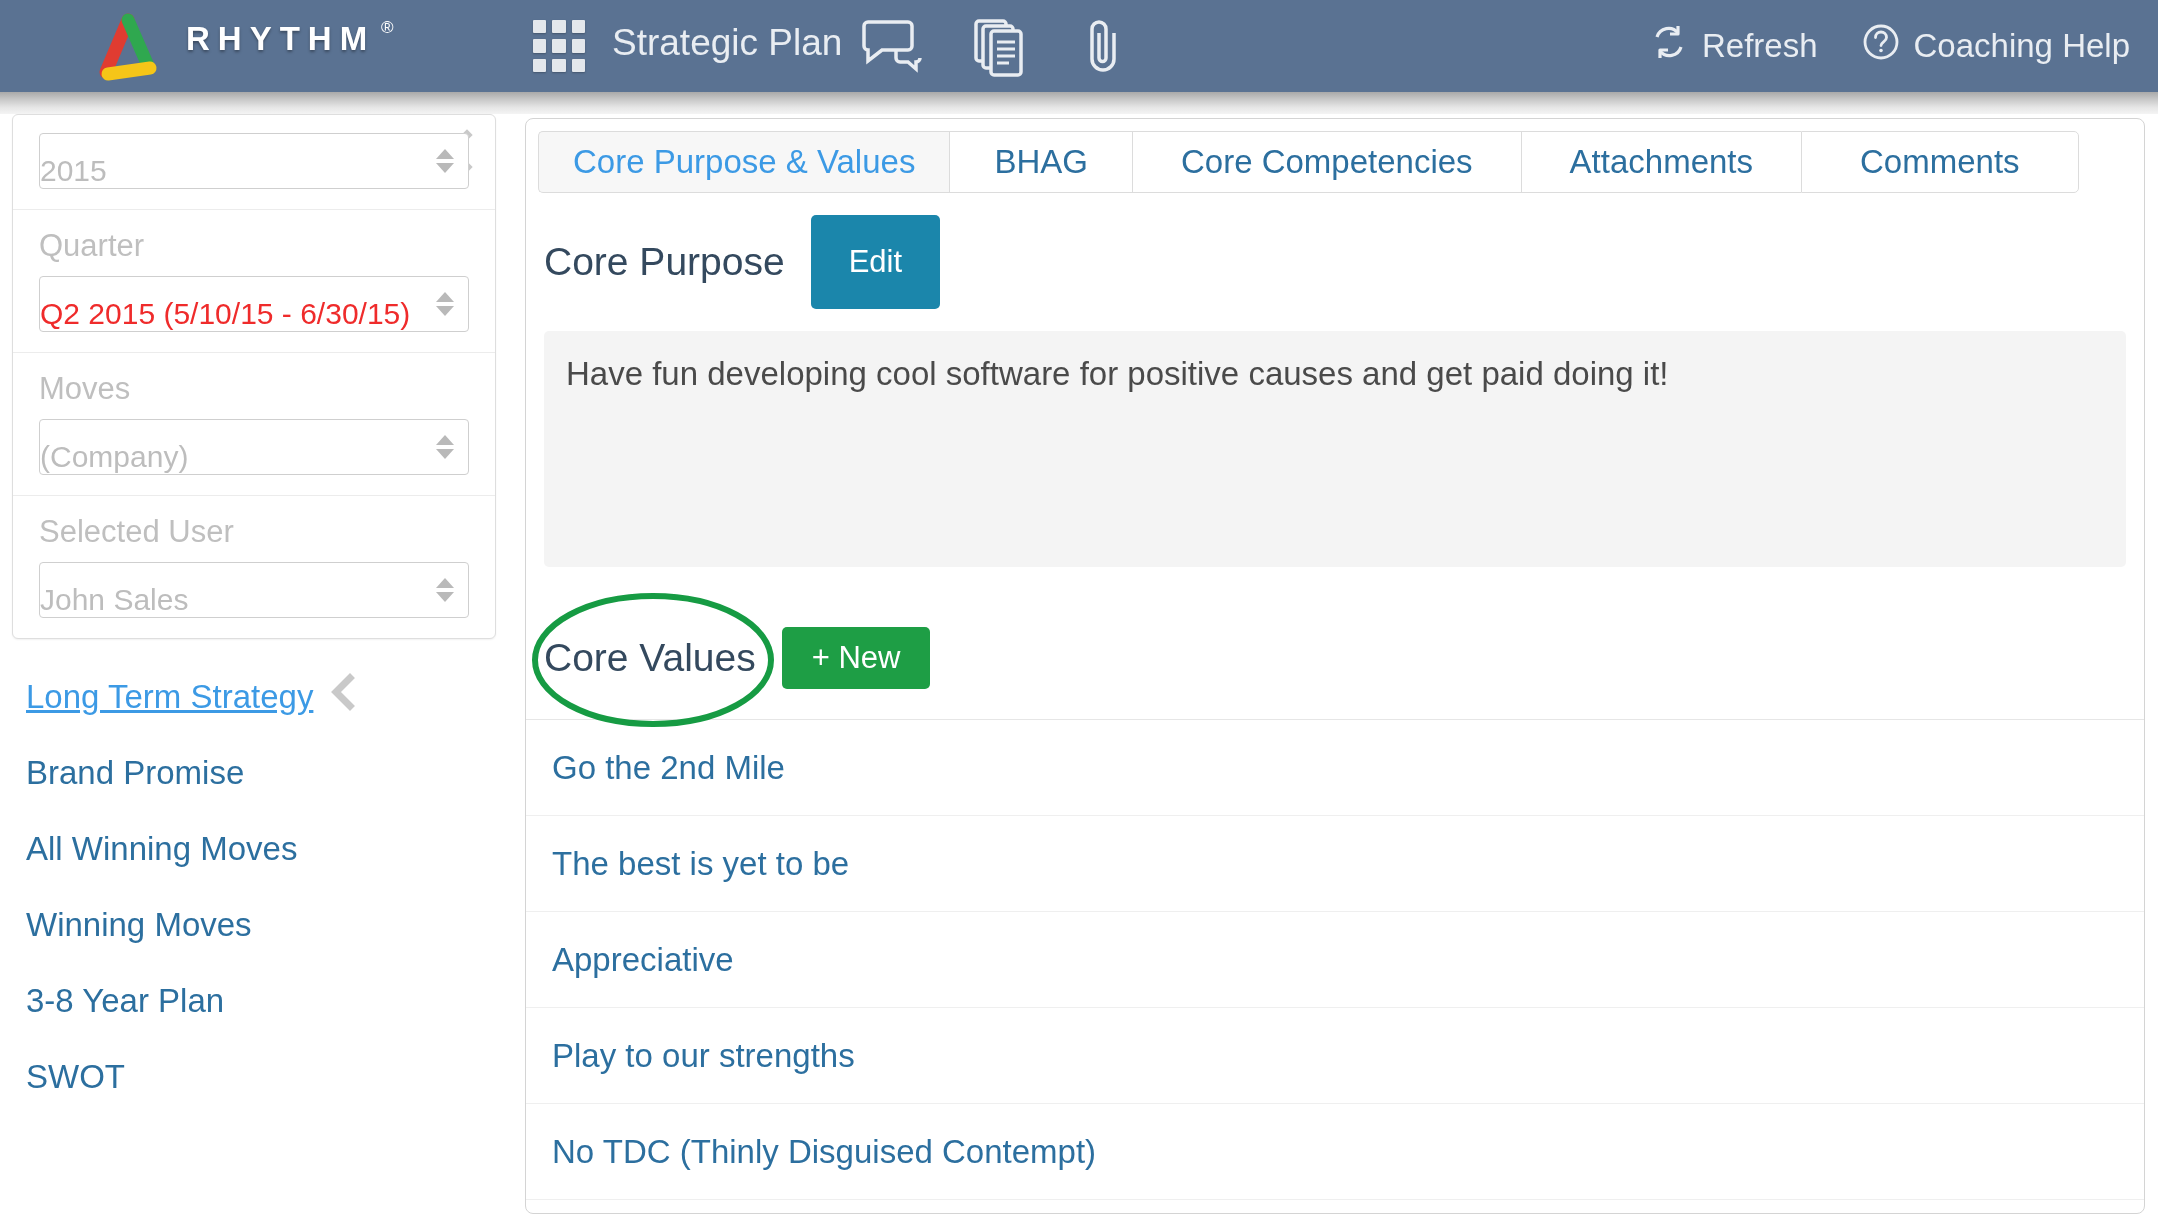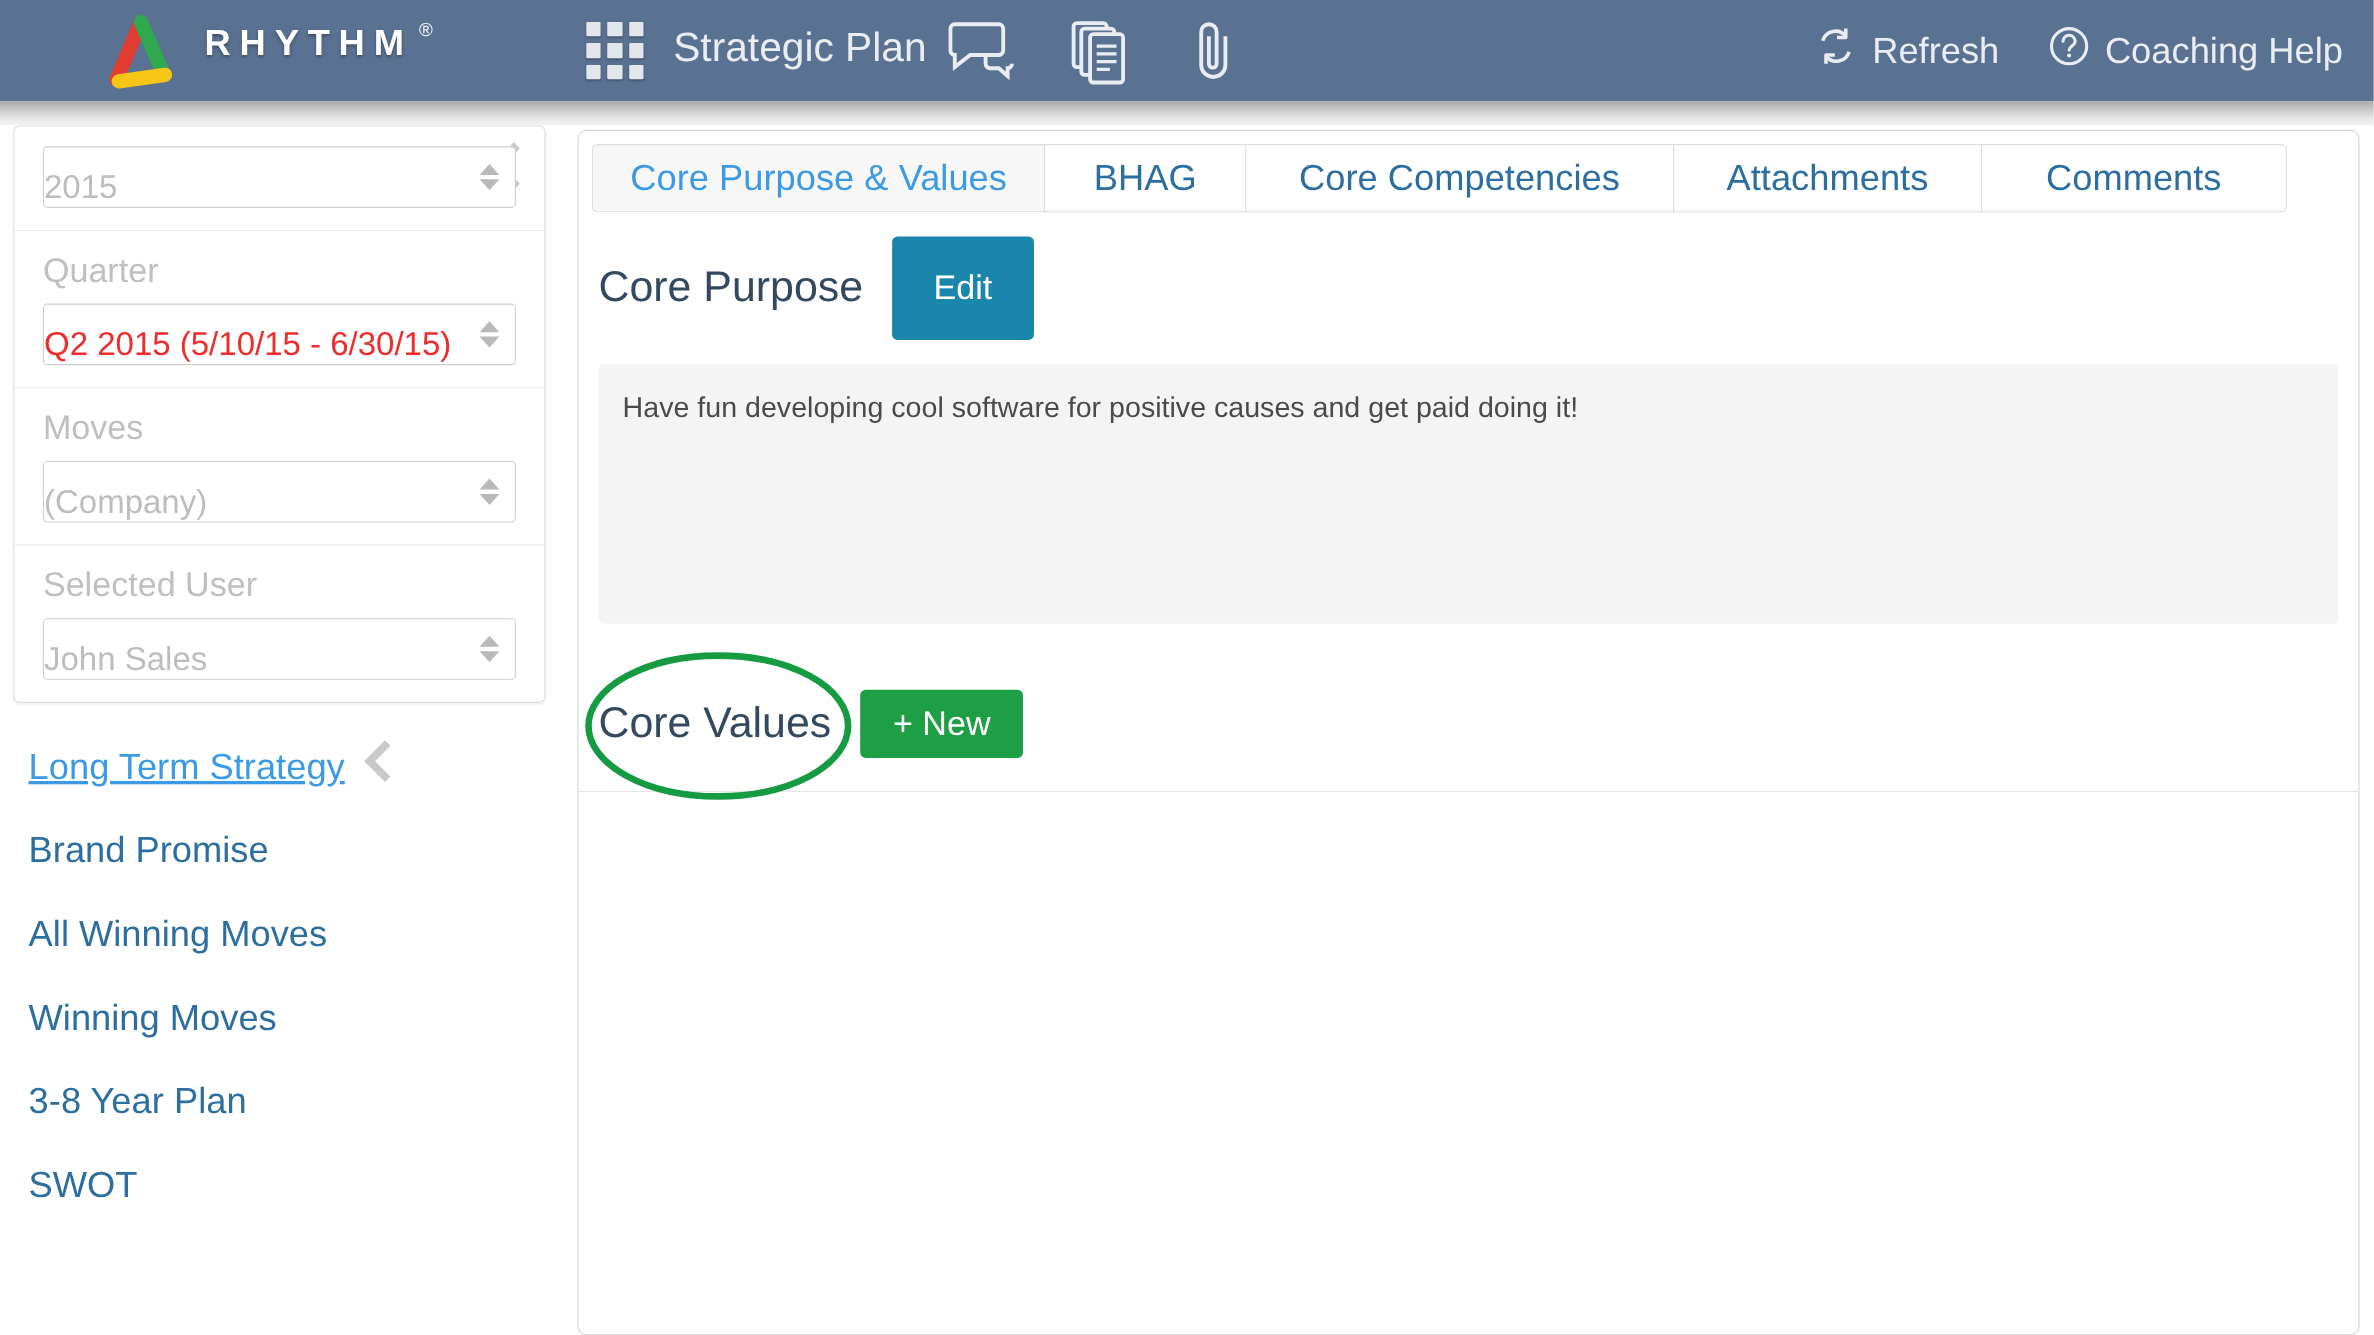--- a/index.html
+++ b/index.html
@@ -124,21 +124,21 @@
     border: none; border-radius: 5px; color: #fff; cursor: pointer;
     font-family: "Liberation Sans", sans-serif;
   }
   .btn-edit { background: #1b86ab; font-size: 31px; padding: 29px 38px; }
   .btn-new  { background: #1e9e45; font-size: 31px; padding: 13px 30px; }
 
   .purpose-box {
     margin: 22px 18px 0 18px; background: #f4f4f4; border-radius: 5px;
     height: 236px; box-sizing: border-box; padding: 24px 22px;
   }
-  .purpose-text { font-size: 26px; color: #4a4a4a; }
+  .purpose-text { font-size: 33px; color: #4a4a4a; }
 
   .values-head {
     display: flex; align-items: center; gap: 26px;
     padding: 60px 0 0 18px; position: relative;
   }
   .values-divider {
     margin-top: 30px; height: 1px; background: #e6e6e6; width: 100%;
   }
   .value-row {
     height: 96px; display: flex; align-items: center;
@@ -343,20 +343,37 @@
     <div class="purpose-box">
       <div class="purpose-text">Have fun developing cool software for positive causes and get paid doing it!</div>
     </div>
 
     <div class="values-head">
       <div class="section-title">Core Values</div>
       <button class="btn btn-new">+ New</button>
     </div>
     <div class="values-divider"></div>
 
+    <div>
+      <div class="value-row">
+        <span class="value-link">Go the 2nd Mile</span>
+      </div>
+      <div class="value-row">
+        <span class="value-link">The best is yet to be</span>
+      </div>
+      <div class="value-row">
+        <span class="value-link">Appreciative</span>
+      </div>
+      <div class="value-row">
+        <span class="value-link">Play to our strengths</span>
+      </div>
+      <div class="value-row">
+        <span class="value-link">No TDC (Thinly Disguised Contempt)</span>
+      </div>
+    </div>
   </div>
 
   <div class="annot" style="left:528px; top:590px; width:250px; height:140px;">
     <svg width="250" height="140" viewBox="0 0 250 140">
       <ellipse cx="125" cy="70" rx="118" ry="64" fill="none" stroke="#169b43" stroke-width="6"></ellipse>
     </svg>
   </div>
 
 </div>
 

